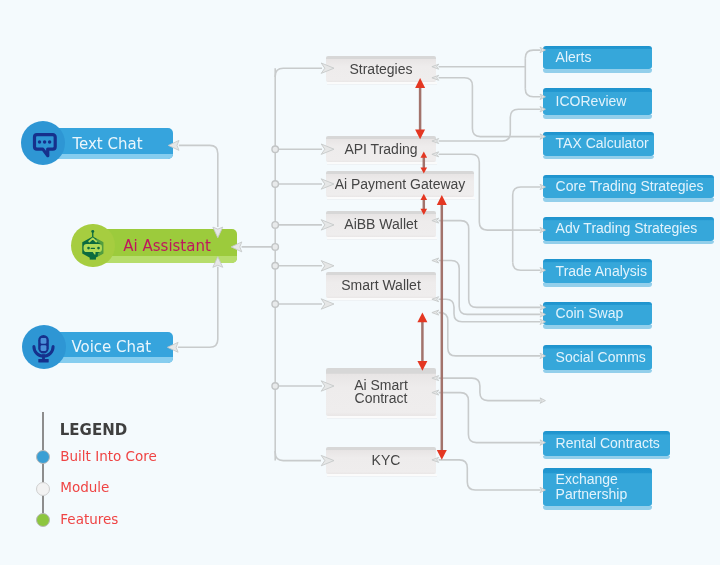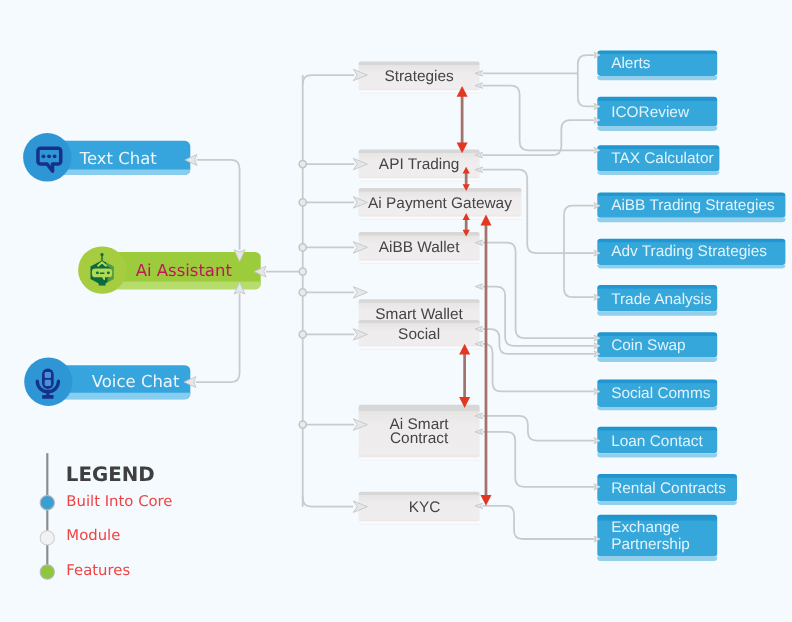--- a/index.html
+++ b/index.html
@@ -21,21 +21,21 @@
     position:absolute;box-sizing:border-box;z-index:2;
     background:linear-gradient(180deg,#1e93cd 0%,#2398d1 13%,#36a7da 15%,#36a7da 100%);
     border-radius:3px;
     display:flex;align-items:center;
     color:#e2f3fc;font-size:14px;padding-left:13px;line-height:15.1px;white-space:pre-line;
   }
   .blue-box::after{
     content:"";position:absolute;left:0.5px;right:0px;bottom:-3.6px;height:3.6px;
     background:#93cfeb;border-radius:0 0 3px 3px;
   }
-  .legend-title{position:absolute;z-index:2;font-family:'DejaVu Sans',sans-serif;font-weight:bold;font-size:18px;color:#3f3f3f;}
+  .legend-title{position:absolute;z-index:2;font-family:'DejaVu Sans',sans-serif;font-weight:bold;font-size:15px;color:#3f3f3f;}
   .legend-label{position:absolute;z-index:2;font-family:'DejaVu Sans',sans-serif;font-size:13.5px;color:#ef4444;}
   .legend-dot{position:absolute;z-index:3;border-radius:50%;box-sizing:border-box;}
   .legend-rail{position:absolute;z-index:2;background:#8d8d8d;width:1.6px;}
   .pill-bar{position:absolute;z-index:2;border-radius:5px;box-sizing:border-box;}
   .pill-circle{overflow:visible;}
   .pill-circle{position:absolute;z-index:4;border-radius:50%;}
   .pill-text{position:absolute;z-index:4;display:flex;align-items:center;font-family:'DejaVu Sans',sans-serif;font-size:15px;color:#eaf6fc;white-space:nowrap;}
 </style>
 </head>
 <body>
@@ -172,21 +172,21 @@
 <div class="pill-circle" style="left:22px;top:325px;width:44px;height:44px;background:#2e96d4;">
   <svg width="44" height="44" viewBox="0 0 44 44">
     <rect x="16.2" y="10.0" width="10.6" height="18.6" rx="5.3" fill="#16308c"></rect>
     <rect x="18.6" y="13.1" width="5.8" height="5.6" rx="1.3" fill="#4a90d9"></rect>
     <rect x="18.6" y="20.3" width="5.8" height="5.6" rx="1.3" fill="#4a90d9"></rect>
     <path d="M11.9 21.6 a9.6 9.6 0 0 0 19.2 0" fill="none" stroke="#16308c" stroke-width="3.0" stroke-linecap="round"></path>
     <rect x="20.1" y="29.2" width="2.8" height="5.0" fill="#16308c"></rect>
     <rect x="16.3" y="34.0" width="10.4" height="3.4" rx="0.4" fill="#16308c"></rect>
   </svg>
 </div>
-<div class="pill-text" style="left:71.4px;top:331.5px;height:31px;margin-left:12px;">Voice Chat</div>
+<div class="pill-text" style="left:71.4px;top:331.5px;height:31px;">Voice Chat</div>
 
 <div class="pill-bar" style="left:82.4px;top:229px;width:155px;height:34px;background:#9ccb3c;"></div>
 <div class="pill-bar" style="left:82.4px;top:256px;width:155px;height:7px;background:#b6dd6b;border-radius:0 0 5px 5px;"></div>
 <div class="pill-circle" style="left:71px;top:223.5px;width:43.5px;height:43.5px;background:#a6cd40;">
   <svg width="43.5" height="43.5" viewBox="0 0 44 44">
     <g transform="translate(22,22.6) scale(0.87) translate(-21.3,-22)">
     <path d="M21.3 5.4 v5.8" stroke="#0b6b3f" stroke-width="1.5" fill="none"></path>
     <circle cx="21.3" cy="4.6" r="1.7" fill="#0b6b3f"></circle>
     <path d="M21.3 10.6 L33.5 17.3 V30.4 L21.3 37.1 L9.1 30.4 V17.3 Z" fill="#0b6b3f"></path>
     <path d="M25.6 12.9 L33.5 17.3 V30.4 L27.2 33.9 V30.0 L30.6 28.0 V19.2 L25.6 16.3 Z" fill="#8cc63f" opacity="0.55"></path>
@@ -202,33 +202,31 @@
 <div class="pill-text" style="left:123.3px;top:229px;height:34px;color:#be185d;">Ai Assistant</div>
 
 <div class="legend-rail" style="left:42.3px;top:412px;height:114px;"></div>
 <div class="legend-title" style="left:59.8px;top:421px;">LEGEND</div>
 
 <div class="gray-box" style="left: 326px; top: 56px; width: 110px; height: 26px;">Strategies</div>
     <div class="gray-box" style="left: 326px; top: 136px; width: 110px; height: 26px;">API Trading</div>
     <div class="gray-box" style="left: 326px; top: 171px; width: 148px; height: 26px;">Ai Payment Gateway</div>
     <div class="gray-box" style="left: 326px; top: 211px; width: 110px; height: 26px;">AiBB Wallet</div>
     <div class="gray-box" style="left: 326px; top: 252px; width: 110px; height: 26px; margin-top: 20px;">Smart Wallet</div>
-    <div class="gray-box" style="left: 326px; top: 291px; width: 110px; height: 24px;">Social</div>
     <div class="gray-box" style="left: 326px; top: 368px; width: 110px; height: 48px;">Ai Smart
 Contract</div>
     <div class="gray-box" style="left: 326px; top: 447px; width: 110px; height: 27px; padding-left: 10px;">KYC</div>
     <div class="blue-box" style="left: 542.6px; top: 45.6px; width: 109.1px; height: 23.5px;">Alerts</div>
     <div class="blue-box" style="left: 542.6px; top: 88.4px; width: 109.1px; height: 27px;">ICOReview</div>
     <div class="blue-box" style="left: 542.6px; top: 131.5px; width: 111px; height: 24.3px;">TAX Calculator</div>
-    <div class="blue-box" style="left: 542.6px; top: 174.5px; width: 171.2px; height: 23.5px;">AiBB Trading Strategies</div>
+    <div class="blue-box" style="left: 542.6px; top: 174.5px; width: 171.2px; height: 23.5px;">Core Trading Strategies</div>
     <div class="blue-box" style="left: 542.6px; top: 216.8px; width: 171.2px; height: 24px;">Adv Trading Strategies</div>
     <div class="blue-box" style="left: 542.6px; top: 259.4px; width: 109.1px; height: 23.8px;">Trade Analysis</div>
     <div class="blue-box" style="left: 542.6px; top: 302px; width: 109.1px; height: 23.4px;">Coin Swap</div>
     <div class="blue-box" style="left: 542.6px; top: 345px; width: 109.1px; height: 24.5px;">Social Comms</div>
-    <div class="blue-box" style="left: 542.6px; top: 387.9px; width: 109.1px; height: 24.5px;">Loan Contact</div>
     <div class="blue-box" style="left: 542.6px; top: 430.7px; width: 127.7px; height: 25px;">Rental Contracts</div>
     <div class="blue-box" style="left: 542.6px; top: 468.3px; width: 109.1px; height: 38px;">Exchange
 Partnership</div>
     <div class="legend-dot" style="left: 36.1px; top: 450px; width: 14px; height: 14px; background: rgb(59, 159, 212); border: 1.3px solid rgb(185, 185, 185);"></div>
     <div class="legend-label" style="left: 60.3px; top: 447.5px;">Built Into Core</div>
     <div class="legend-dot" style="left: 36.1px; top: 481.6px; width: 14px; height: 14px; background: rgb(242, 242, 242); border: 1.3px solid rgb(207, 207, 207);"></div>
     <div class="legend-label" style="left: 60.3px; top: 479.1px;">Module</div>
     <div class="legend-dot" style="left: 36.1px; top: 513px; width: 14px; height: 14px; background: rgb(141, 198, 63); border: 1.3px solid rgb(185, 185, 185);"></div>
     <div class="legend-label" style="left: 60.3px; top: 510.5px;">Features</div>
 </div>

